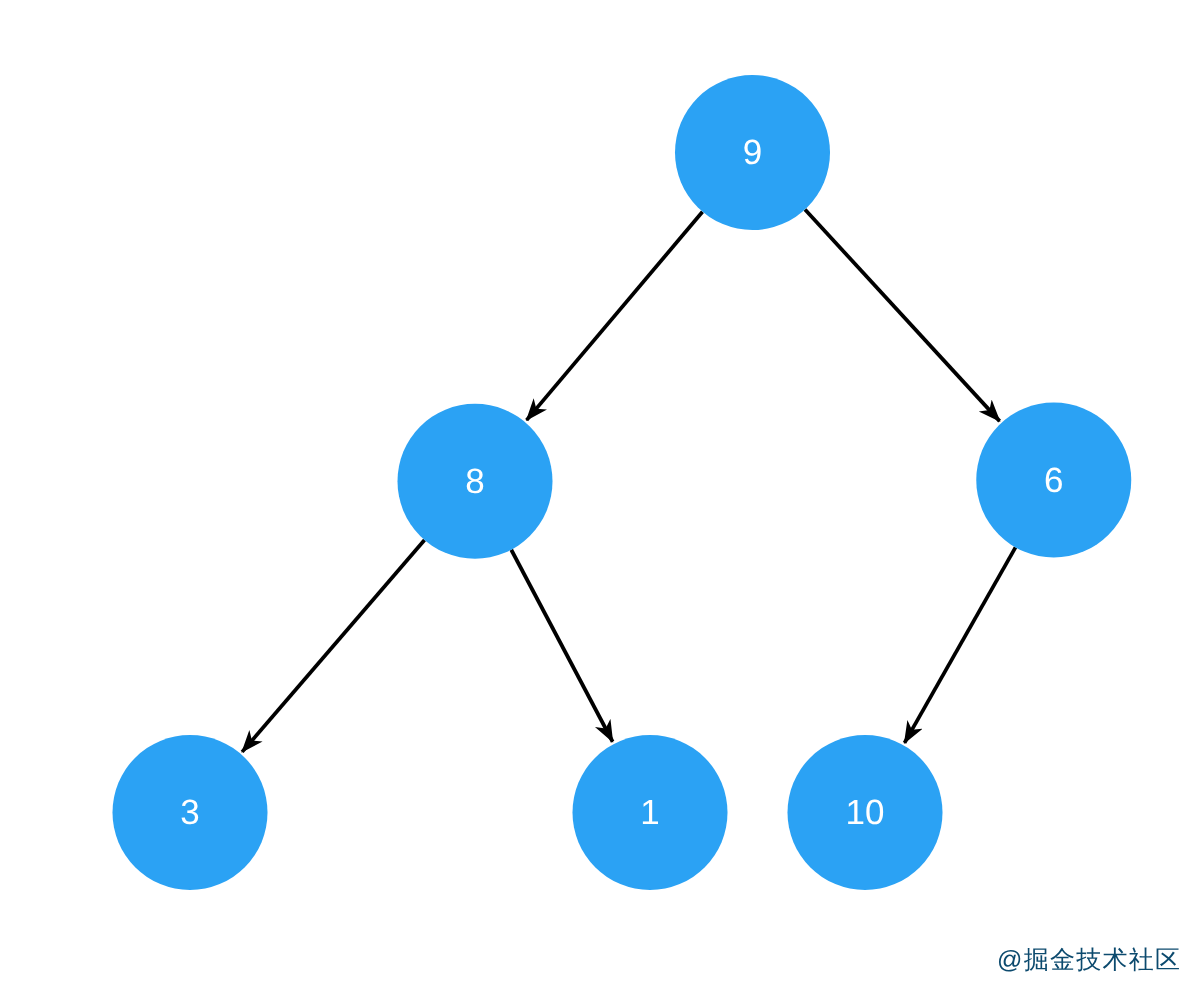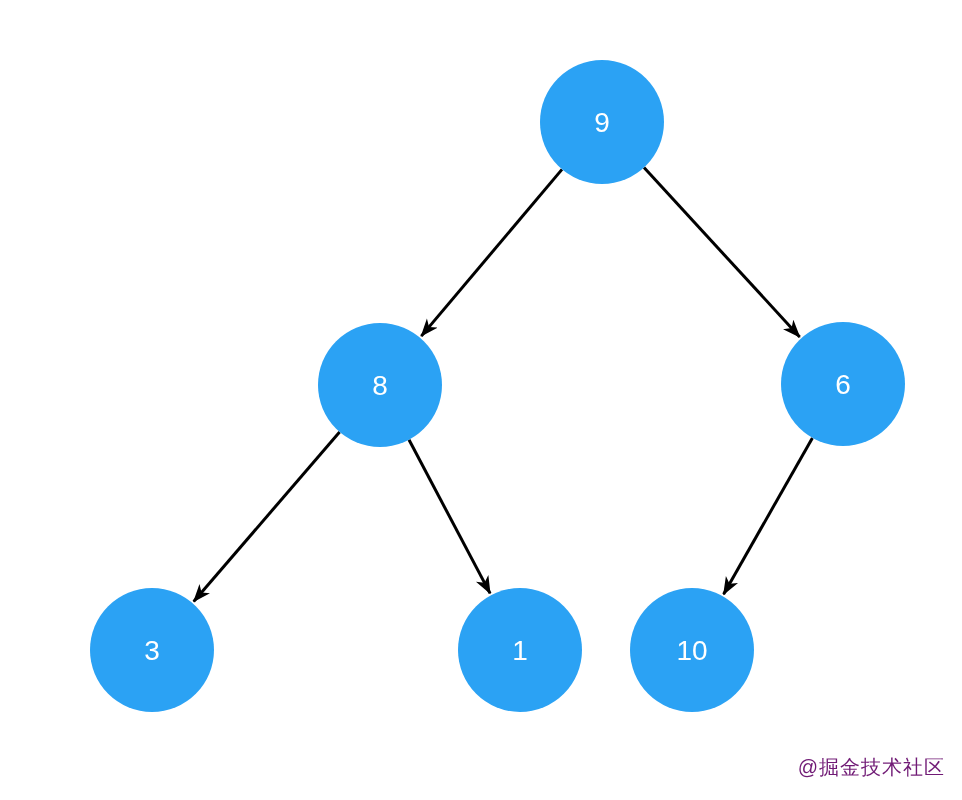--- a/index.html
+++ b/index.html
@@ -24,21 +24,21 @@
     font-family: "Liberation Sans", sans-serif;
     font-size: 28px;
     font-weight: 400;
   }
   .watermark {
     position: absolute;
     right: 17px;
     top: 754px;
     font-size: 20px;
     letter-spacing: 1px;
-    color: #701a75;
+    color: #0c4a6e;
     user-select: none;
   }
 </style>
 </head>
 <body>
 
 <div class="canvas">
   <svg id="tree-svg" xmlns="http://www.w3.org/2000/svg" width="962" height="800" viewBox="0 0 962 800">
       <defs>
         <marker id="arrowhead" markerUnits="userSpaceOnUse" markerWidth="20" markerHeight="16" refX="17" refY="7" orient="auto">

